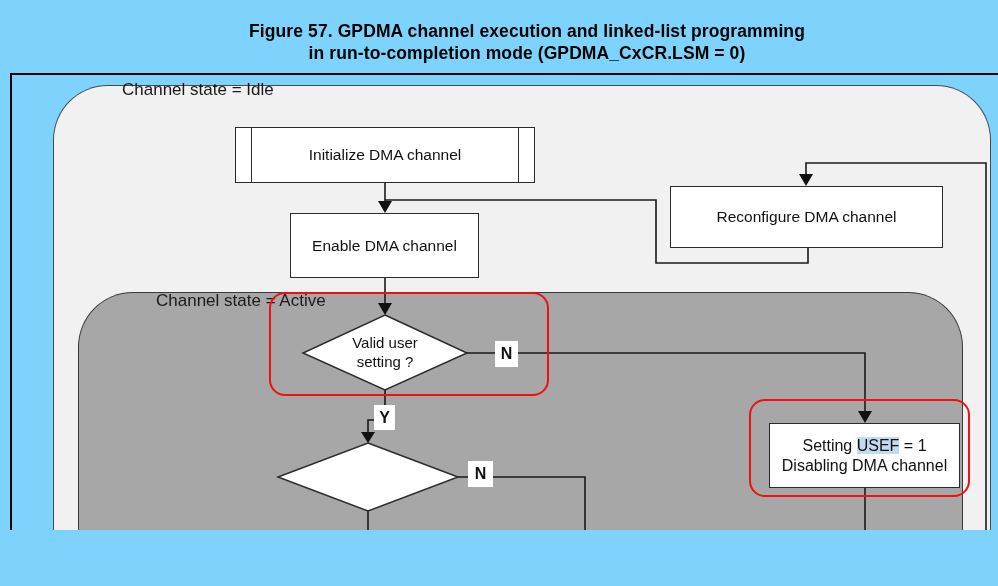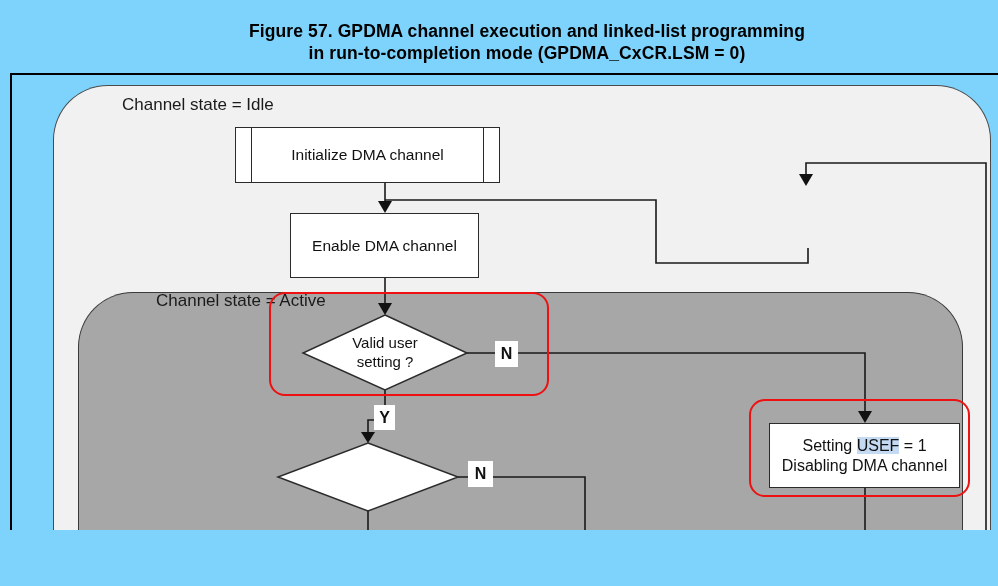--- a/index.html
+++ b/index.html
@@ -52,21 +52,21 @@
     border-bottom: none;
     border-radius: 55px 55px 0 0;
     box-sizing: border-box;
   }
   .state-label {
     position: absolute;
     font-size: 17px;
     color: #1a1a1a;
     white-space: nowrap;
   }
-  .state-label.idle   { left: 122px; top: 95px; }
+  .state-label.idle   { left: 122px; top: 80px; }
   .state-label.active { left: 156px; top: 291px; }
 
   
   svg.wires { position: absolute; left: 0; top: 0; pointer-events: none; }
   .wire { fill: none; stroke: #1a1a1a; stroke-width: 1.6; }
   .arrow { fill: #111; stroke: none; }
   .diamond { fill: #ffffff; stroke: #2b2b2b; stroke-width: 1.5; }
 
   
   .node {
@@ -74,21 +74,21 @@
     background: #ffffff;
     border: 1.5px solid #2b2b2b;
     box-sizing: border-box;
     display: flex;
     align-items: center;
     justify-content: center;
     text-align: center;
     font-size: 15.5px;
     color: #111;
   }
-  .node-init      { left: 235px; top: 127px; width: 265px; height: 56px; }
+  .node-init      { left: 235px; top: 127px; width: 300px; height: 56px; }
   .node-enable    { left: 290px; top: 213px; width: 189px; height: 65px; }
   .node-reconf    { left: 670px; top: 186px; width: 273px; height: 62px; }
   .node-usef      { left: 769px; top: 423px; width: 191px; height: 65px;
                     flex-direction: column; font-size: 16px; line-height: 20px; }
   .sidebar-line {
     position: absolute; top: 0; bottom: 0; width: 0;
     border-left: 1.5px solid #2b2b2b;
   }
   .sidebar-line.l { left: 15px; }
   .sidebar-line.r { right: 15px; }
@@ -177,20 +177,23 @@
   <div class="node node-init">
     <div class="sidebar-line l"></div>
     <div class="sidebar-line r"></div>
     <span>Initialize DMA channel</span>
   </div>
 
   <div class="node node-enable">
     <span>Enable DMA channel</span>
   </div>
 
+  <div class="node node-reconf">
+    <span>Reconfigure DMA channel</span>
+  </div>
 
   <div class="node node-usef">
     <div><span>Setting </span><span class="hl">USEF</span><span> = 1</span></div>
     <div>Disabling DMA channel</div>
   </div>
 
   <div class="diamond-text dt-valid">
     <div>Valid user</div>
     <div>setting ?</div>
   </div>

